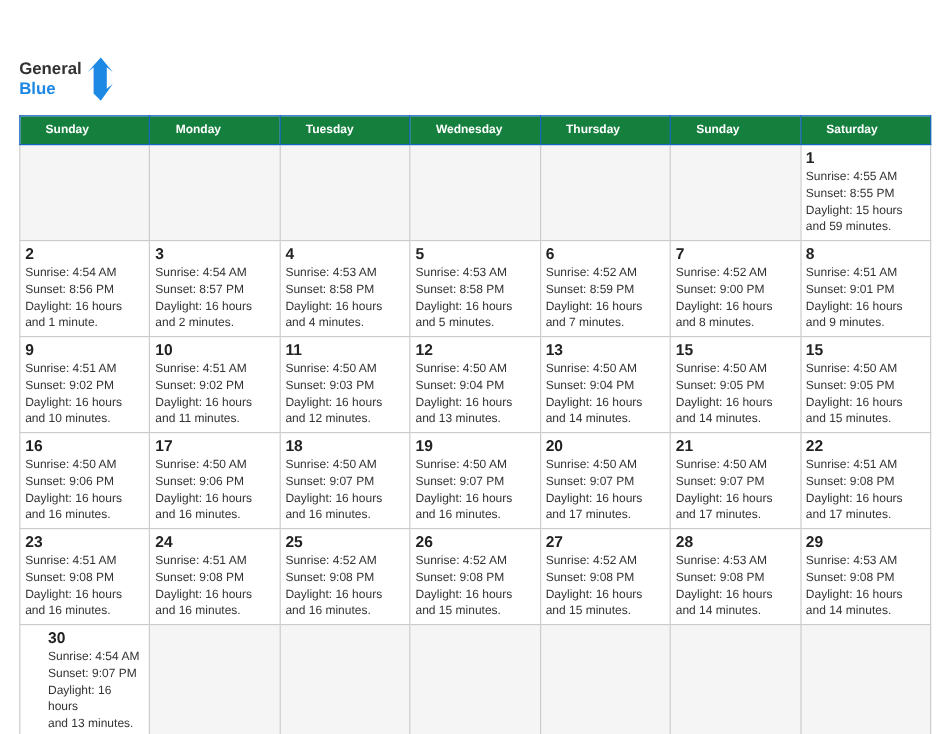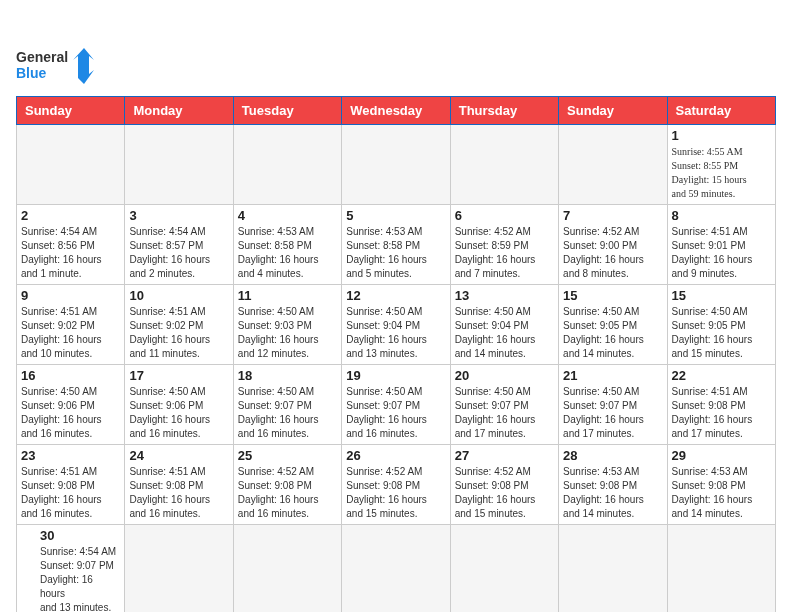--- a/index.html
+++ b/index.html
@@ -33,25 +33,25 @@
     .subtitle {
       font-size: 14px;
       color: #555;
     }
     .calendar {
       width: 100%;
       border-collapse: collapse;
       font-size: 11px;
     }
     .calendar th {
-      background: #ef4444;
+      background: #15803d;
       color: #fff;
-      padding: 6px 8px;
+      padding: 6px 21px;
       text-align: left;
-      font-size: 13px;
+      font-size: 10px;
       font-weight: bold;
       border: 1px solid #1565c0;
     }
     .calendar td {
       border: 1px solid #ccc;
       vertical-align: top;
       padding: 3px 4px;
       width: calc(100% / 7);
       min-height: 70px;
       background: #fff;
@@ -108,21 +108,21 @@
   <tbody id="calendar-body">
   <tr>
         <td class="empty"></td>
         <td class="empty"></td>
         <td class="empty"></td>
         <td class="empty"></td>
         <td class="empty"></td>
         <td class="empty"></td>
         <td>
           <span class="day-number">1</span>
-          <div class="day-info" style="white-space: pre-line; font-family: Liberation Serif, serif;">Sunrise: 4:55 AM
+          <div class="day-info" style="white-space: pre-line;">Sunrise: 4:55 AM
 Sunset: 8:55 PM
 Daylight: 15 hours
 and 59 minutes.</div>
         </td>
       </tr>
       <tr>
         <td>
           <span class="day-number">2</span>
           <div class="day-info" style="white-space: pre-line;">Sunrise: 4:54 AM
 Sunset: 8:56 PM

